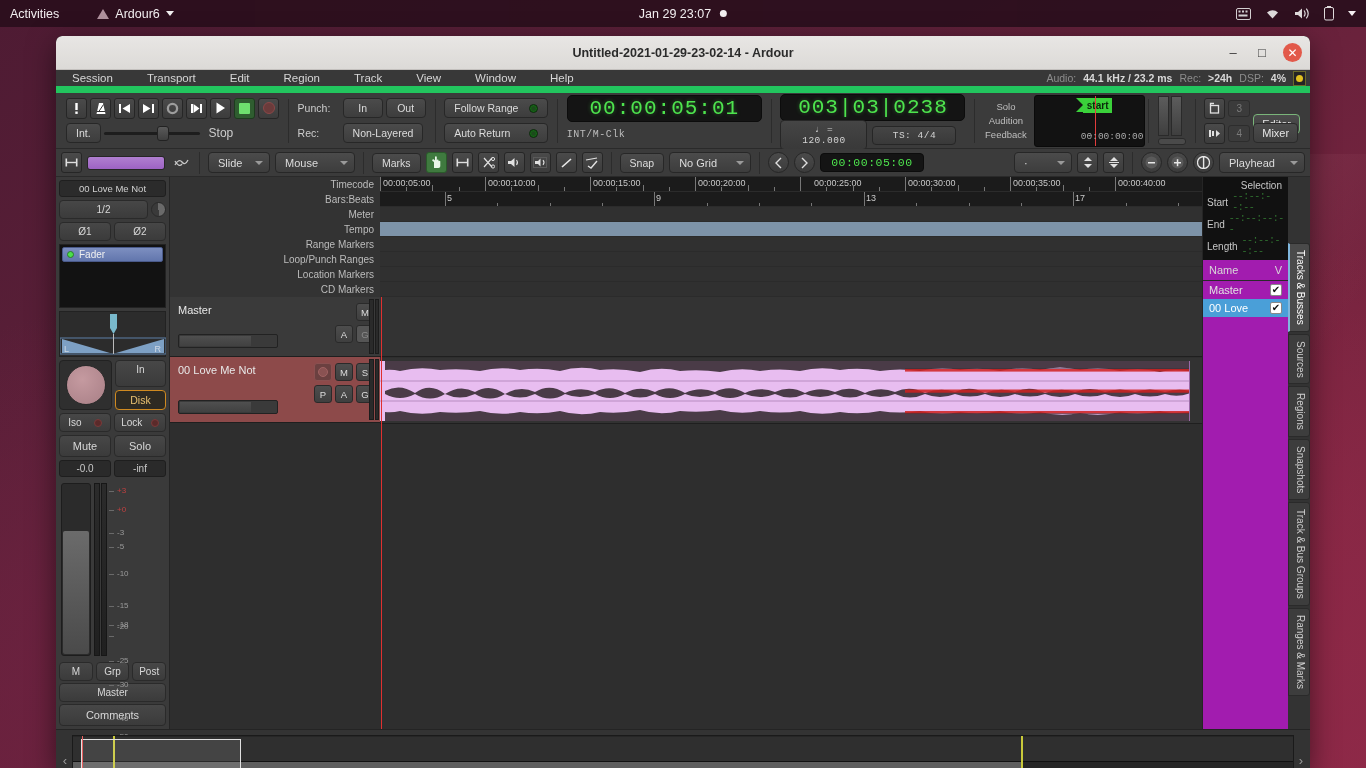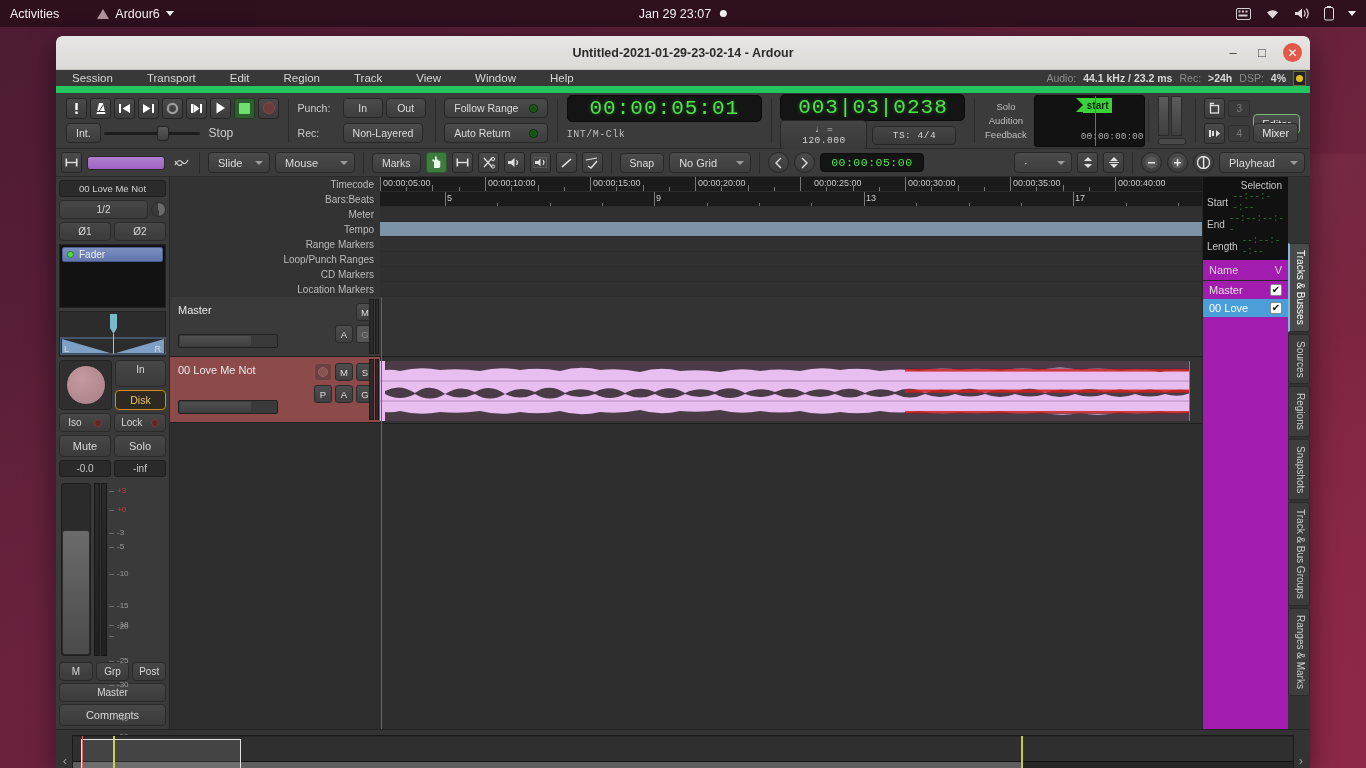--- a/index.html
+++ b/index.html
@@ -799,25 +799,25 @@
         </div>
         <div class="rulerrow">
           <div class="rulerlabel">Range Markers</div>
           <div class="rulertrack plain"></div>
         </div>
         <div class="rulerrow">
           <div class="rulerlabel">Loop/Punch Ranges</div>
           <div class="rulertrack plain"></div>
         </div>
         <div class="rulerrow">
+          <div class="rulerlabel">Location Markers</div>
+          <div class="rulertrack plain"></div>
+        </div>
+        <div class="rulerrow">
           <div class="rulerlabel">CD Markers</div>
-          <div class="rulertrack plain"></div>
-        </div>
-        <div class="rulerrow">
-          <div class="rulerlabel">Location Markers</div>
           <div class="rulertrack plain"></div>
         </div>
       </div>
 
       <div id="tracksarea">
         <div id="trackheads">
           <div class="thead master">
             <div class="tname">Master</div>
             <div class="tctrls">
               <div class="tsq">M</div>

